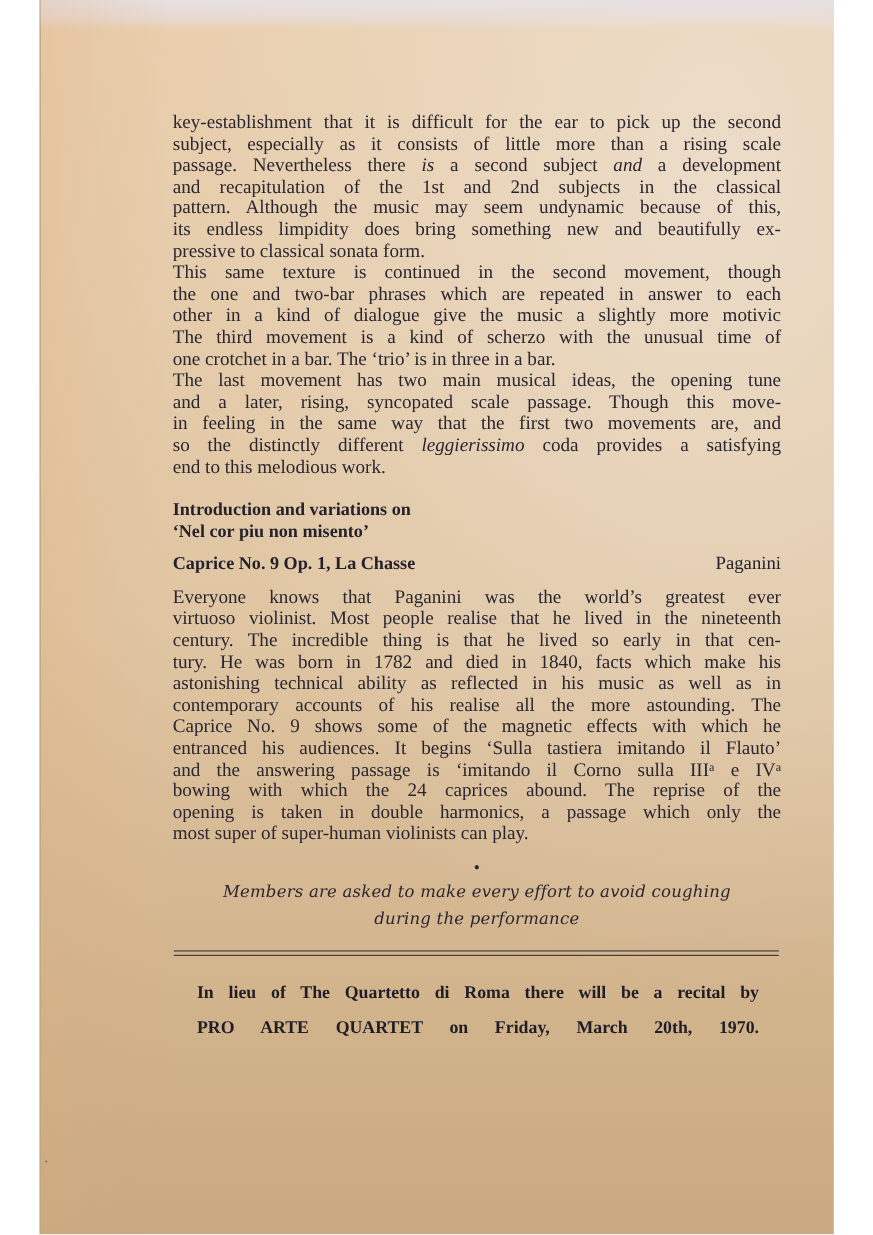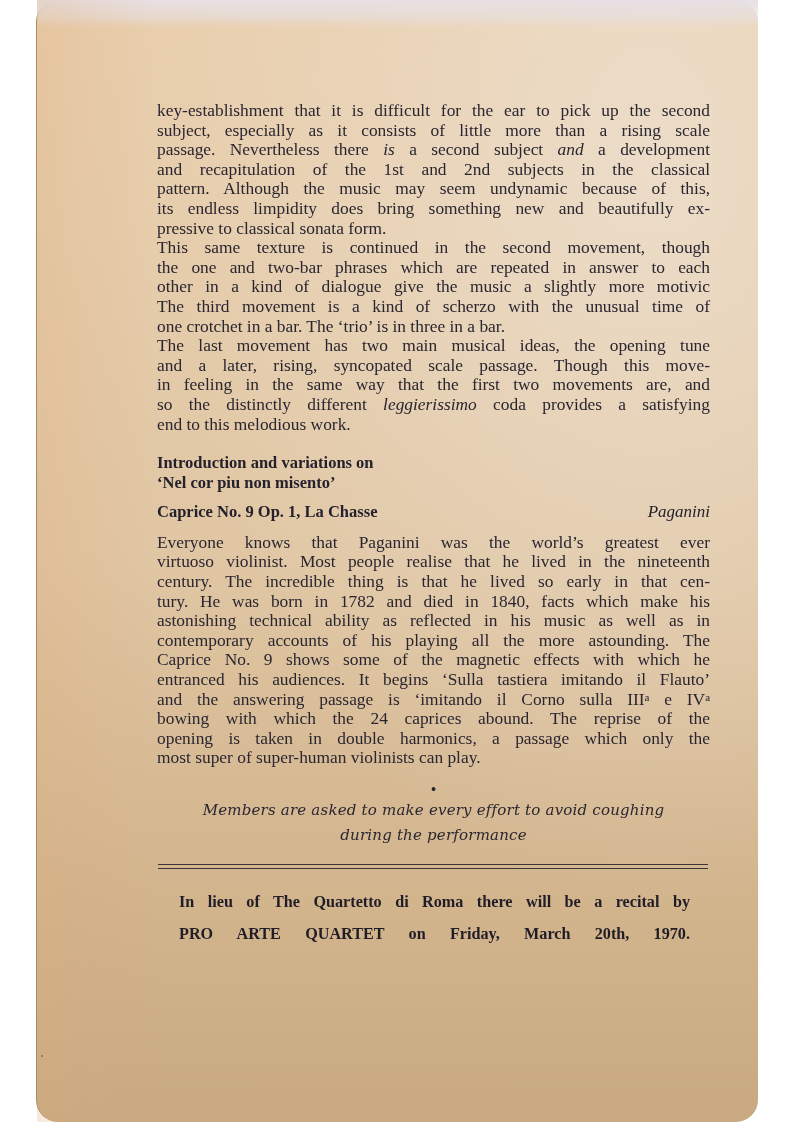--- a/index.html
+++ b/index.html
@@ -5,42 +5,41 @@
   html, body { margin: 0; padding: 0; }
   body {
     width: 794px; height: 1123px; background: #ffffff; position: relative; overflow: hidden;
   }
   .page {
     position: absolute; left: 36px; top: 0; width: 721px; height: 1122px;
     background:
       radial-gradient(ellipse at 85% 15%, rgba(240,232,222,0.55) 0%, rgba(240,232,222,0) 55%),
       linear-gradient(180deg, #e9cfae 0%, #e6cdac 20%, #e0c6a3 50%, #d2b48d 80%, #c8a982 100%);
     border-left: 1px solid #a88b66;
-    border-radius: 22px;
   }
   .page::before {
     content: ""; position: absolute; left: 0; top: 0; right: 0; height: 28px;
     background: linear-gradient(180deg, #e7e0e4 0%, rgba(231,224,228,0.6) 60%, rgba(231,224,228,0) 100%);
   }
   .page::after {
     content: ""; position: absolute; left: 0; top: 0; bottom: 0; width: 120px;
     background: linear-gradient(90deg, rgba(222,170,120,0.25), rgba(222,170,120,0));
   }
   .text {
     position: absolute; left: 120px; top: 101px; width: 553px;
     font-family: "Liberation Serif", serif; font-size: 17.4px; line-height: 19.6px;
     color: #2a2630; z-index: 2;
   }
   .para { margin: 0; text-align: justify; text-align-last: left; hyphens: manual; }
   .para .ln { display: block; text-align: justify; text-align-last: justify; white-space: nowrap; }
   .para .ln.last { text-align-last: left; }
   .heading { font-weight: bold; font-size: 16.5px; line-height: 19.6px; margin: 0; color: #25212c; }
   .h-block { margin-top: 19px; }
   .title-row { display: flex; justify-content: space-between; align-items: baseline; margin-top: 10px; }
-  .composer { font-style: italic; font-weight: normal; font-size: 17px; }
+  .composer { font-weight: normal; font-size: 17px; }
   .para2 { margin-top: 11px; }
   .dot { text-align: center; margin-top: 14px; font-size: 16px; line-height: 16px; }
   .notice { text-align: center; font-style: italic; font-family: "DejaVu Serif", serif; font-size: 15px; line-height: 25px; letter-spacing: 0.2px; }
   .rule { margin-top: 16px; margin-left: 1px; width: 550px; height: 3px; border-top: 1.5px solid #3a3436; border-bottom: 1.5px solid #3a3436; }
   .announce { margin-top: 17px; text-align: center; font-weight: bold; font-size: 16.2px; line-height: 32px; color: #211d27; }
   .announce .ln { display: block; text-align: justify; text-align-last: justify; padding: 0 20px 0 22px; }
   .speck { position: absolute; width: 2px; height: 2px; border-radius: 1px; background: #8a7258; z-index: 1; }
 </style>
 </head>
 <body>
@@ -85,21 +84,21 @@
         <span class="composer">Paganini</span>
       </div>
     </div>
 
     <div class="para para2">
         <span class="ln">Everyone knows that Paganini was the world’s greatest ever</span>
         <span class="ln">virtuoso violinist. Most people realise that he lived in the nineteenth</span>
         <span class="ln">century. The incredible thing is that he lived so early in that cen-</span>
         <span class="ln">tury. He was born in 1782 and died in 1840, facts which make his</span>
         <span class="ln">astonishing technical ability as reflected in his music as well as in</span>
-        <span class="ln">contemporary accounts of his playing all the more astounding. The</span>
+        <span class="ln">contemporary accounts of his realise all the more astounding. The</span>
         <span class="ln">Caprice No. 9 shows some of the magnetic effects with which he</span>
         <span class="ln">entranced his audiences. It begins ‘Sulla tastiera imitando il Flauto’</span>
         <span class="ln">and the answering passage is ‘imitando il Corno sulla III<sup style="font-size: 11px; vertical-align: 4px; line-height: 0;">a</sup> e IV<sup style="font-size: 11px; vertical-align: 4px; line-height: 0;">a</sup></span>
         <span class="ln">bowing with which the 24 caprices abound. The reprise of the</span>
         <span class="ln">opening is taken in double harmonics, a passage which only the</span>
         <span class="ln last">most super of super-human violinists can play.</span>
       </div>
 
     <div class="dot">•</div>
 

